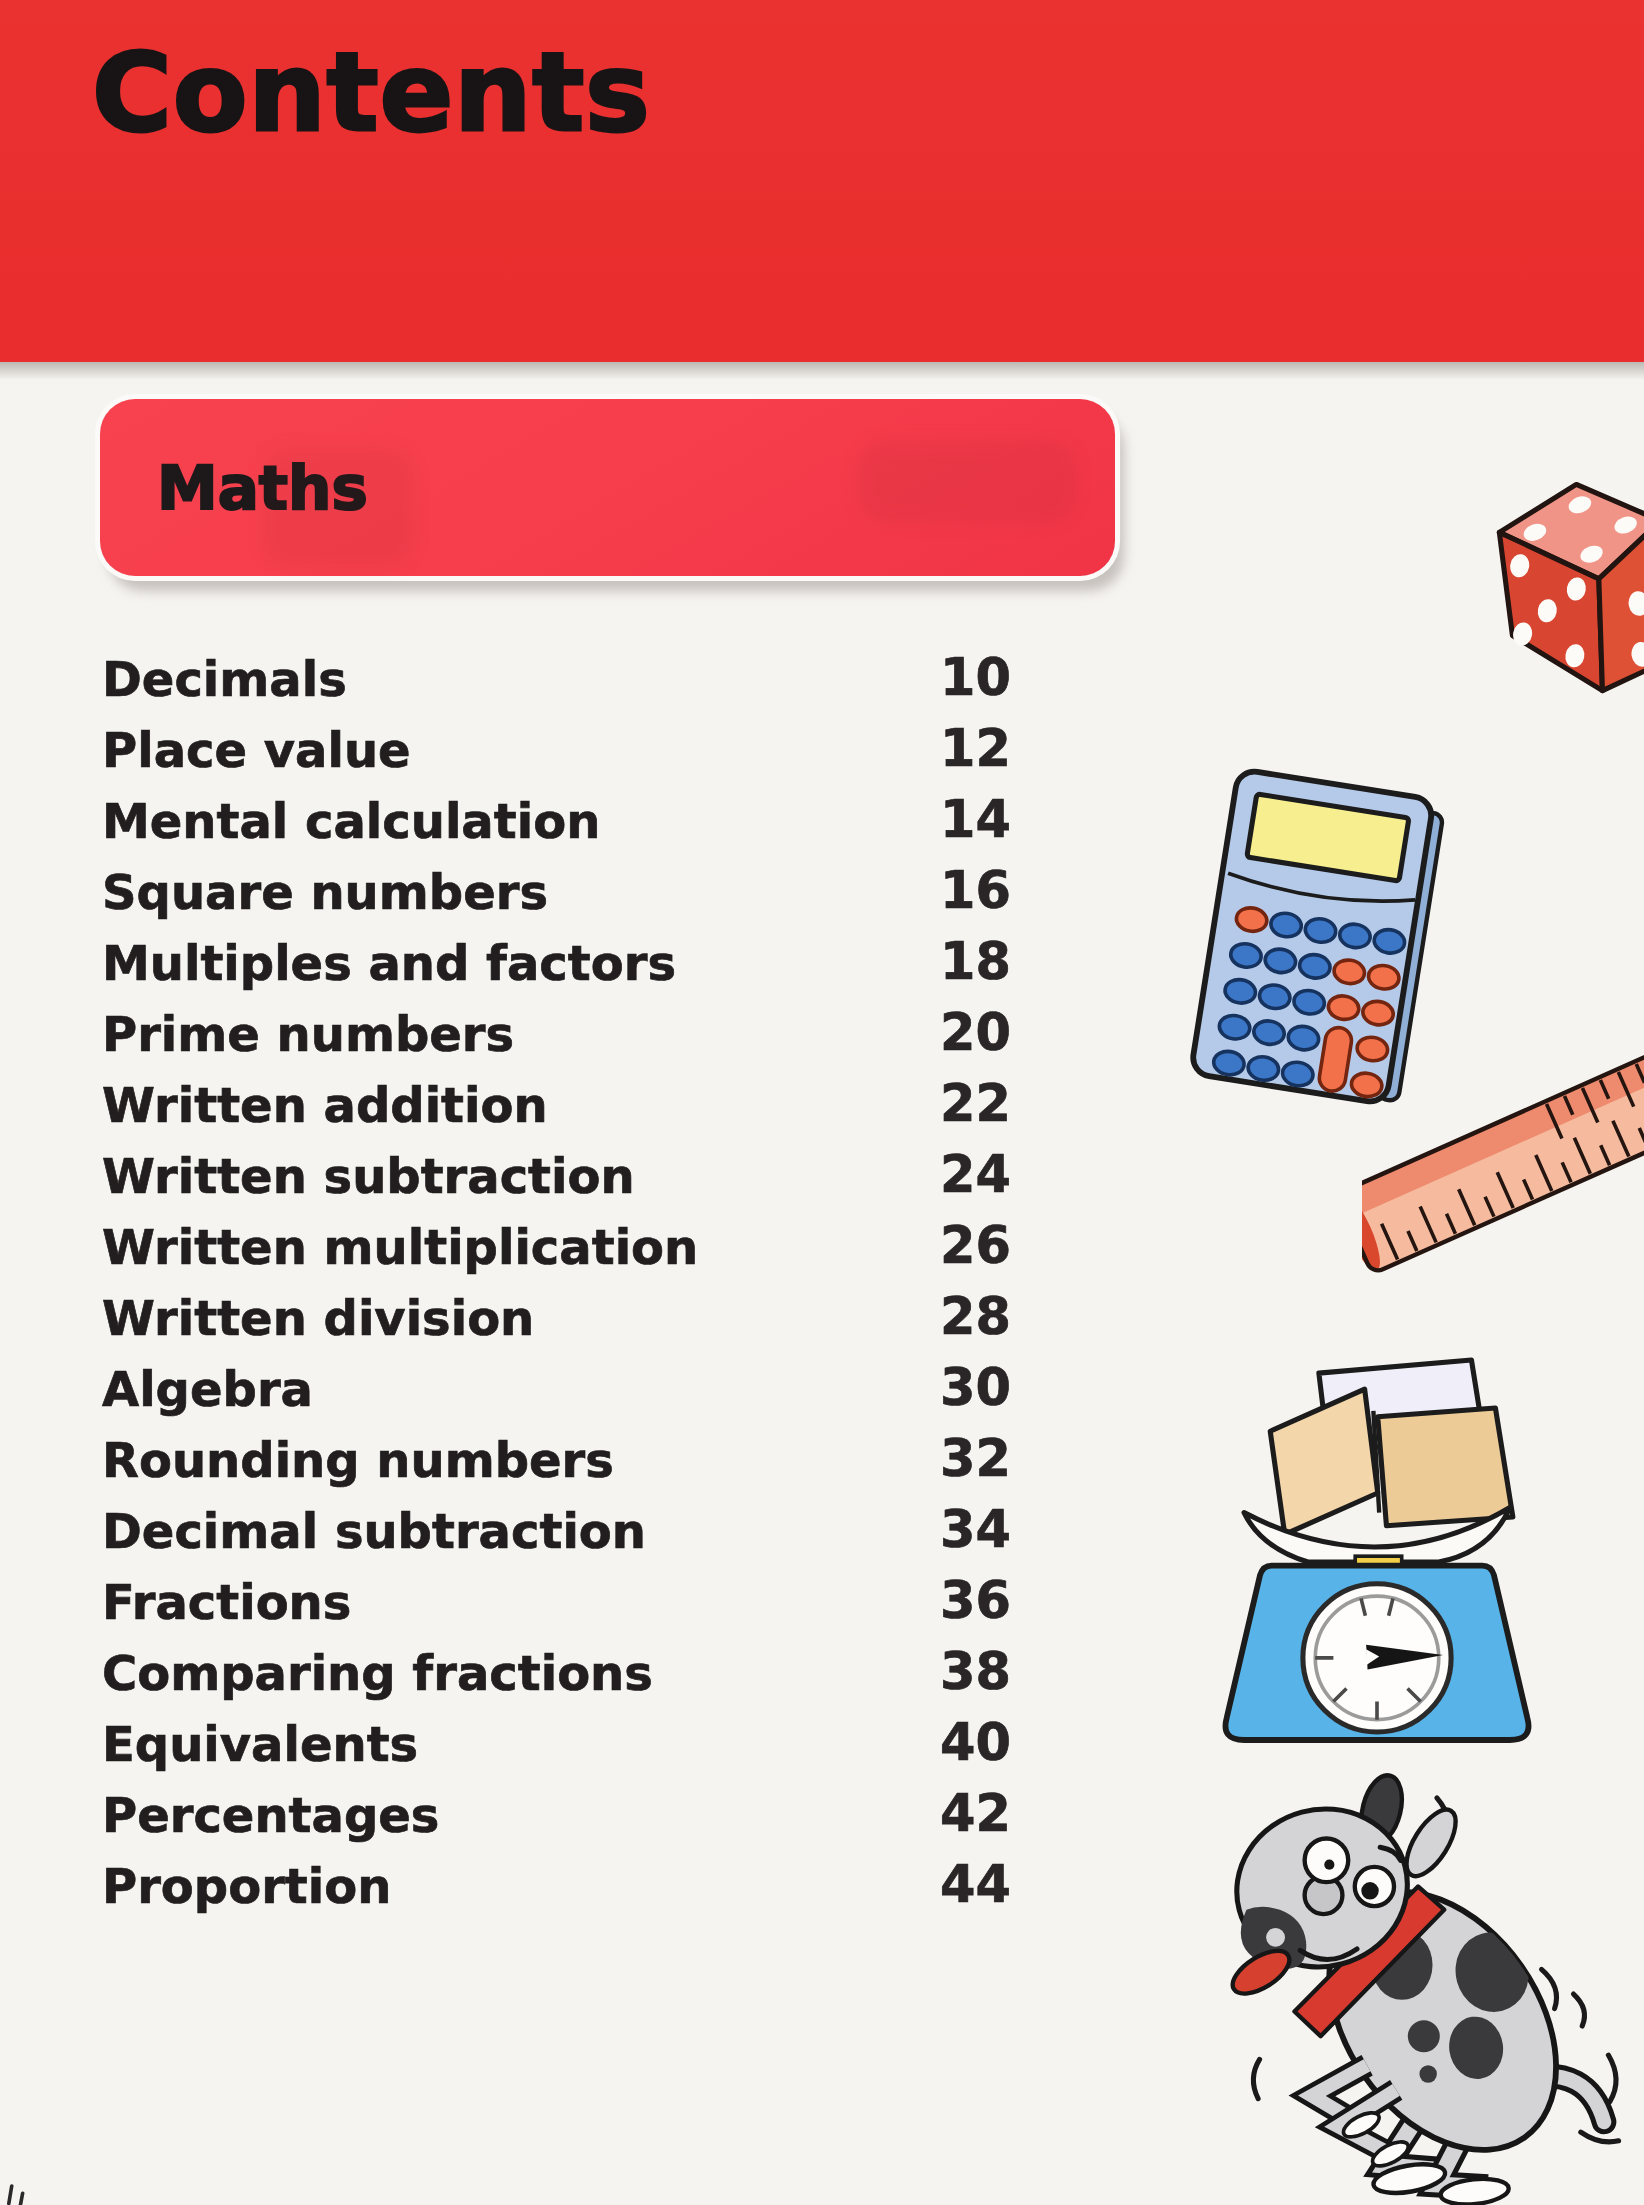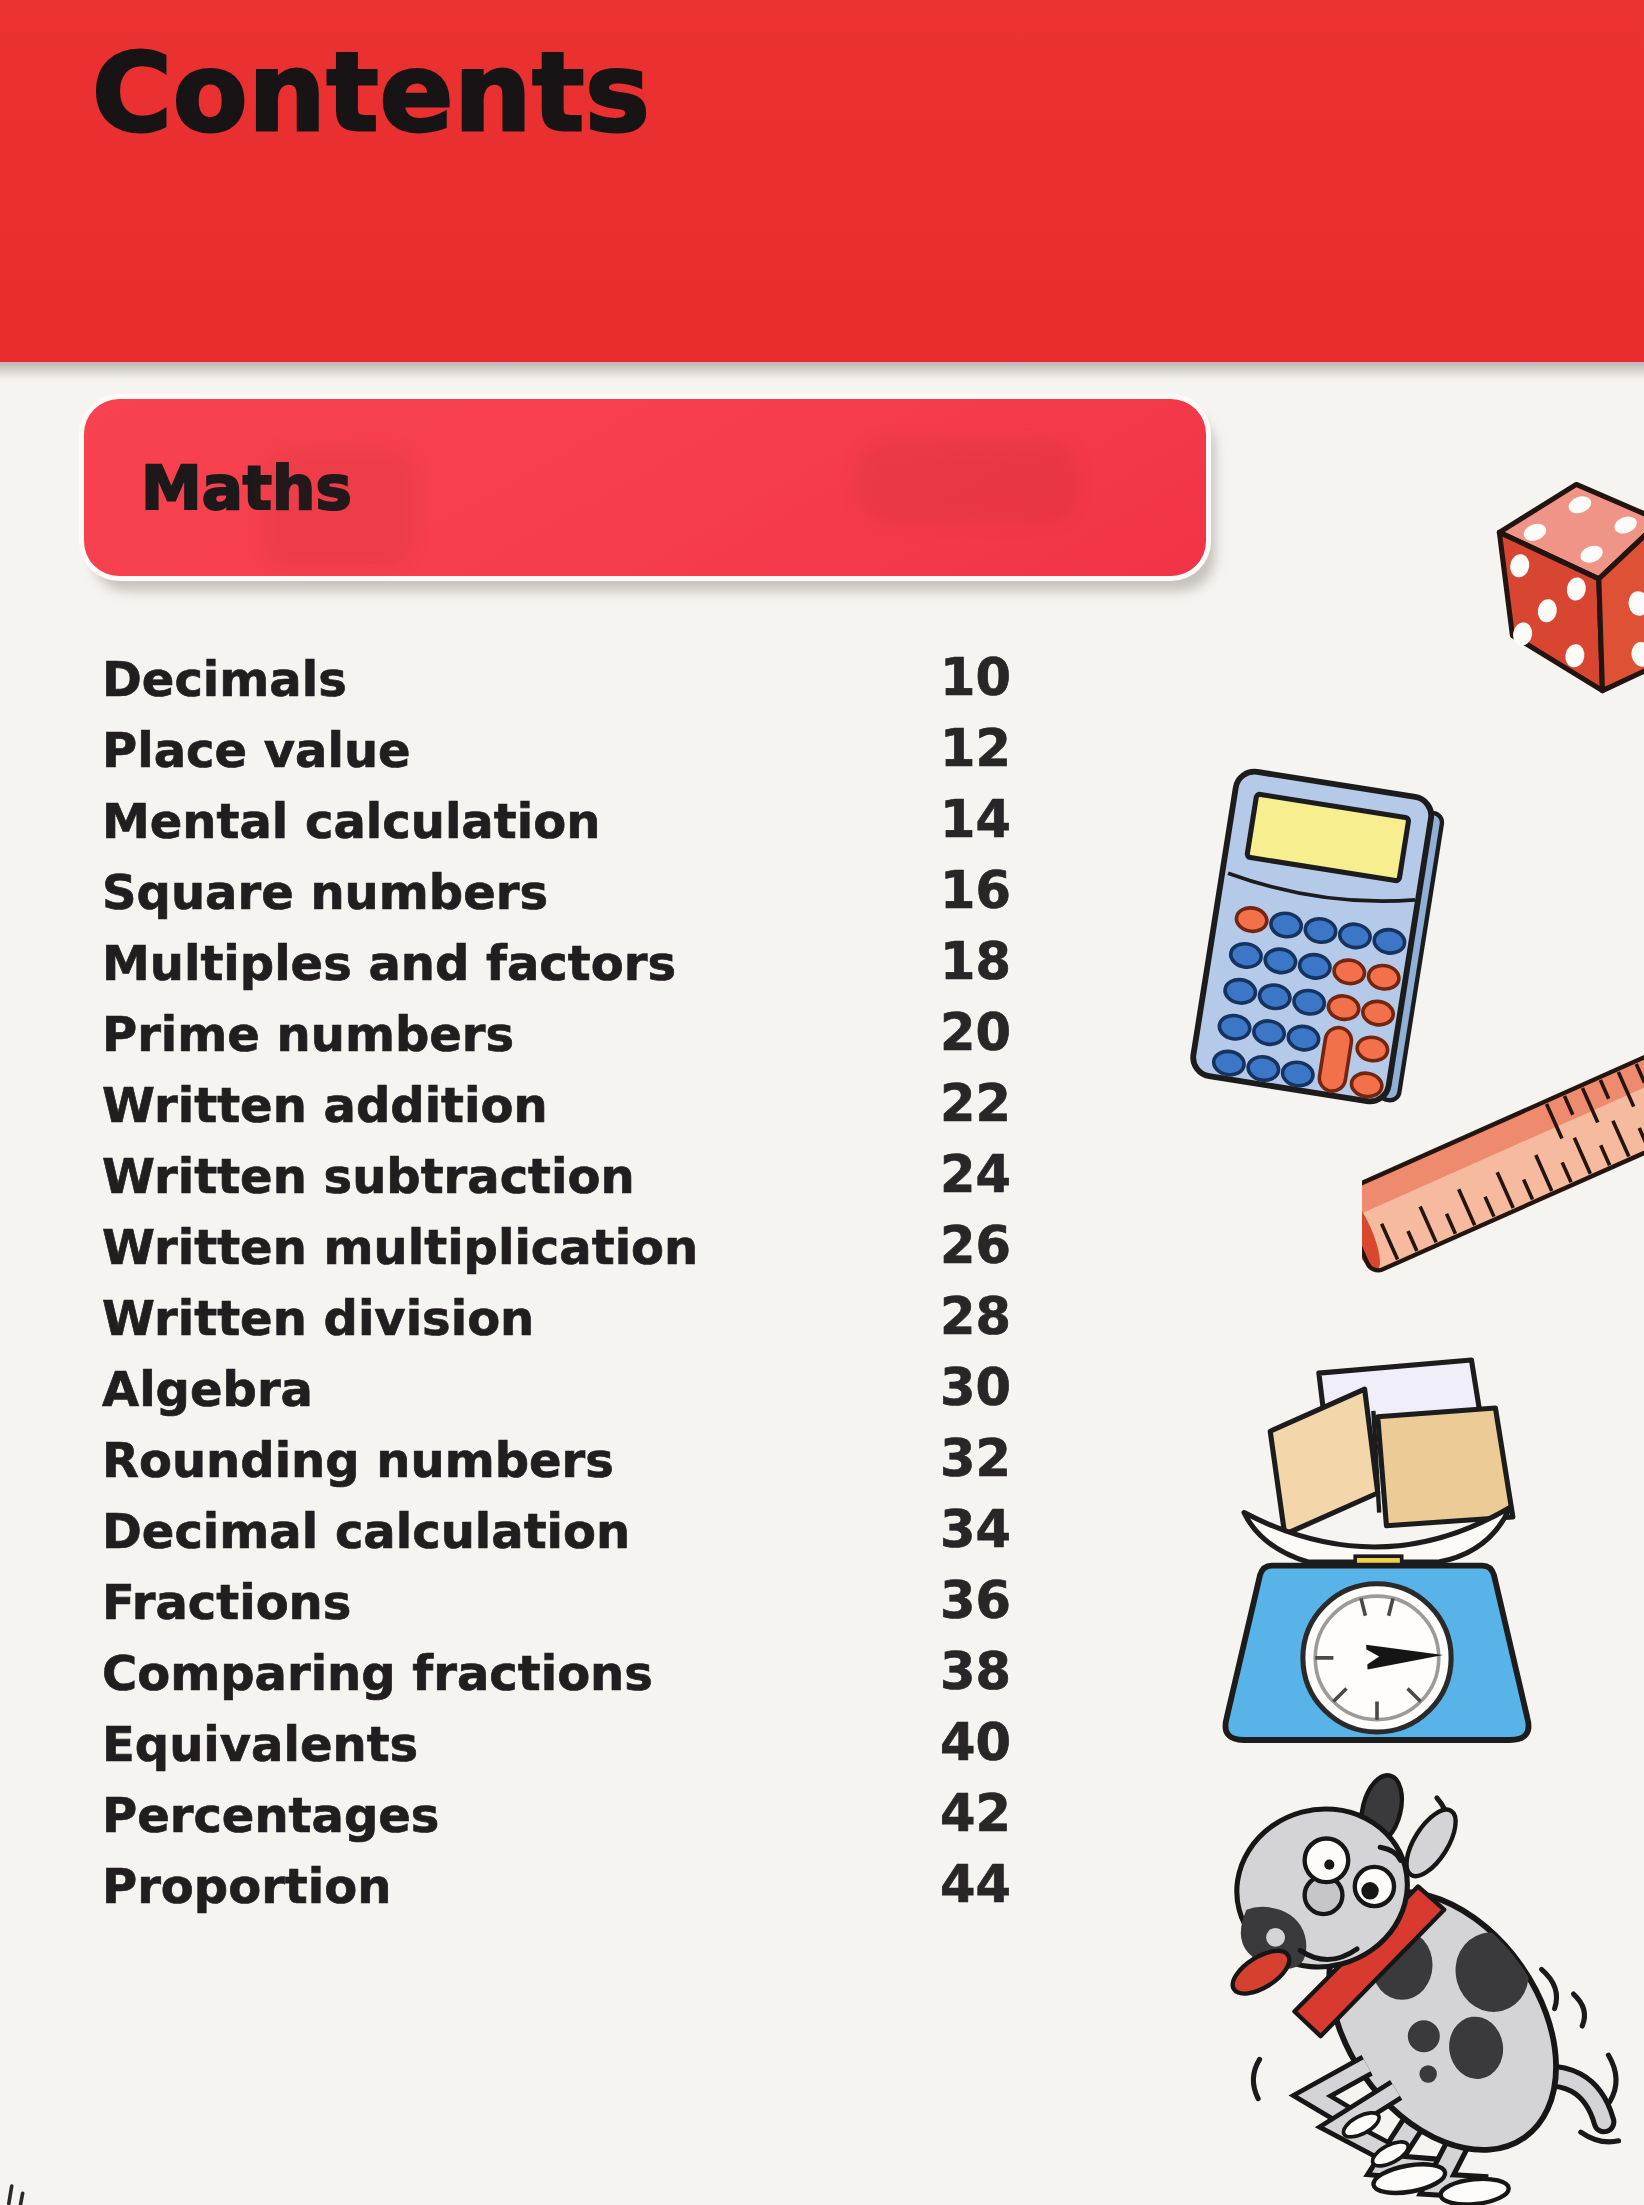--- a/index.html
+++ b/index.html
@@ -22,22 +22,22 @@
     color: #181415;
     -webkit-text-stroke: 2.9px #181415;
     letter-spacing: 0.7px;
   }
   .header-shadow {
     position: absolute; left: 0; top: 362px;
     width: 1644px; height: 17.5px;
     background: linear-gradient(180deg, rgba(168,163,157,0.75), rgba(246,244,241,0));
   }
   .banner {
-    position: absolute; left: 84px; top: 399px;
-    width: 1122px; height: 177px;
+    position: absolute; left: 100px; top: 399px;
+    width: 1015px; height: 177px;
     background: linear-gradient(150deg, #f8424f 0%, #f63d4c 55%, #f03446 100%);
     border-radius: 35px;
     box-shadow: 0 0 0 5.1px #fbfaf8, 8.7px 14.5px 11.6px rgba(158,152,145,0.55);
     display: flex; align-items: center;
   }
   .banner-title {
     margin: 0 0 0 57px;
     font-size: 61px; font-weight: 700;
     color: #1d191a;
     -webkit-text-stroke: 2.2px #1d191a;
@@ -138,21 +138,21 @@
     </div>
     <div class="toc-row">
       <span class="toc-label">Algebra</span>
       <span class="toc-page">30</span>
     </div>
     <div class="toc-row">
       <span class="toc-label">Rounding numbers</span>
       <span class="toc-page">32</span>
     </div>
     <div class="toc-row">
-      <span class="toc-label">Decimal calculation</span>
+      <span class="toc-label">Decimal subtraction</span>
       <span class="toc-page">34</span>
     </div>
     <div class="toc-row">
       <span class="toc-label">Fractions</span>
       <span class="toc-page">36</span>
     </div>
     <div class="toc-row">
       <span class="toc-label">Comparing fractions</span>
       <span class="toc-page">38</span>
     </div>

